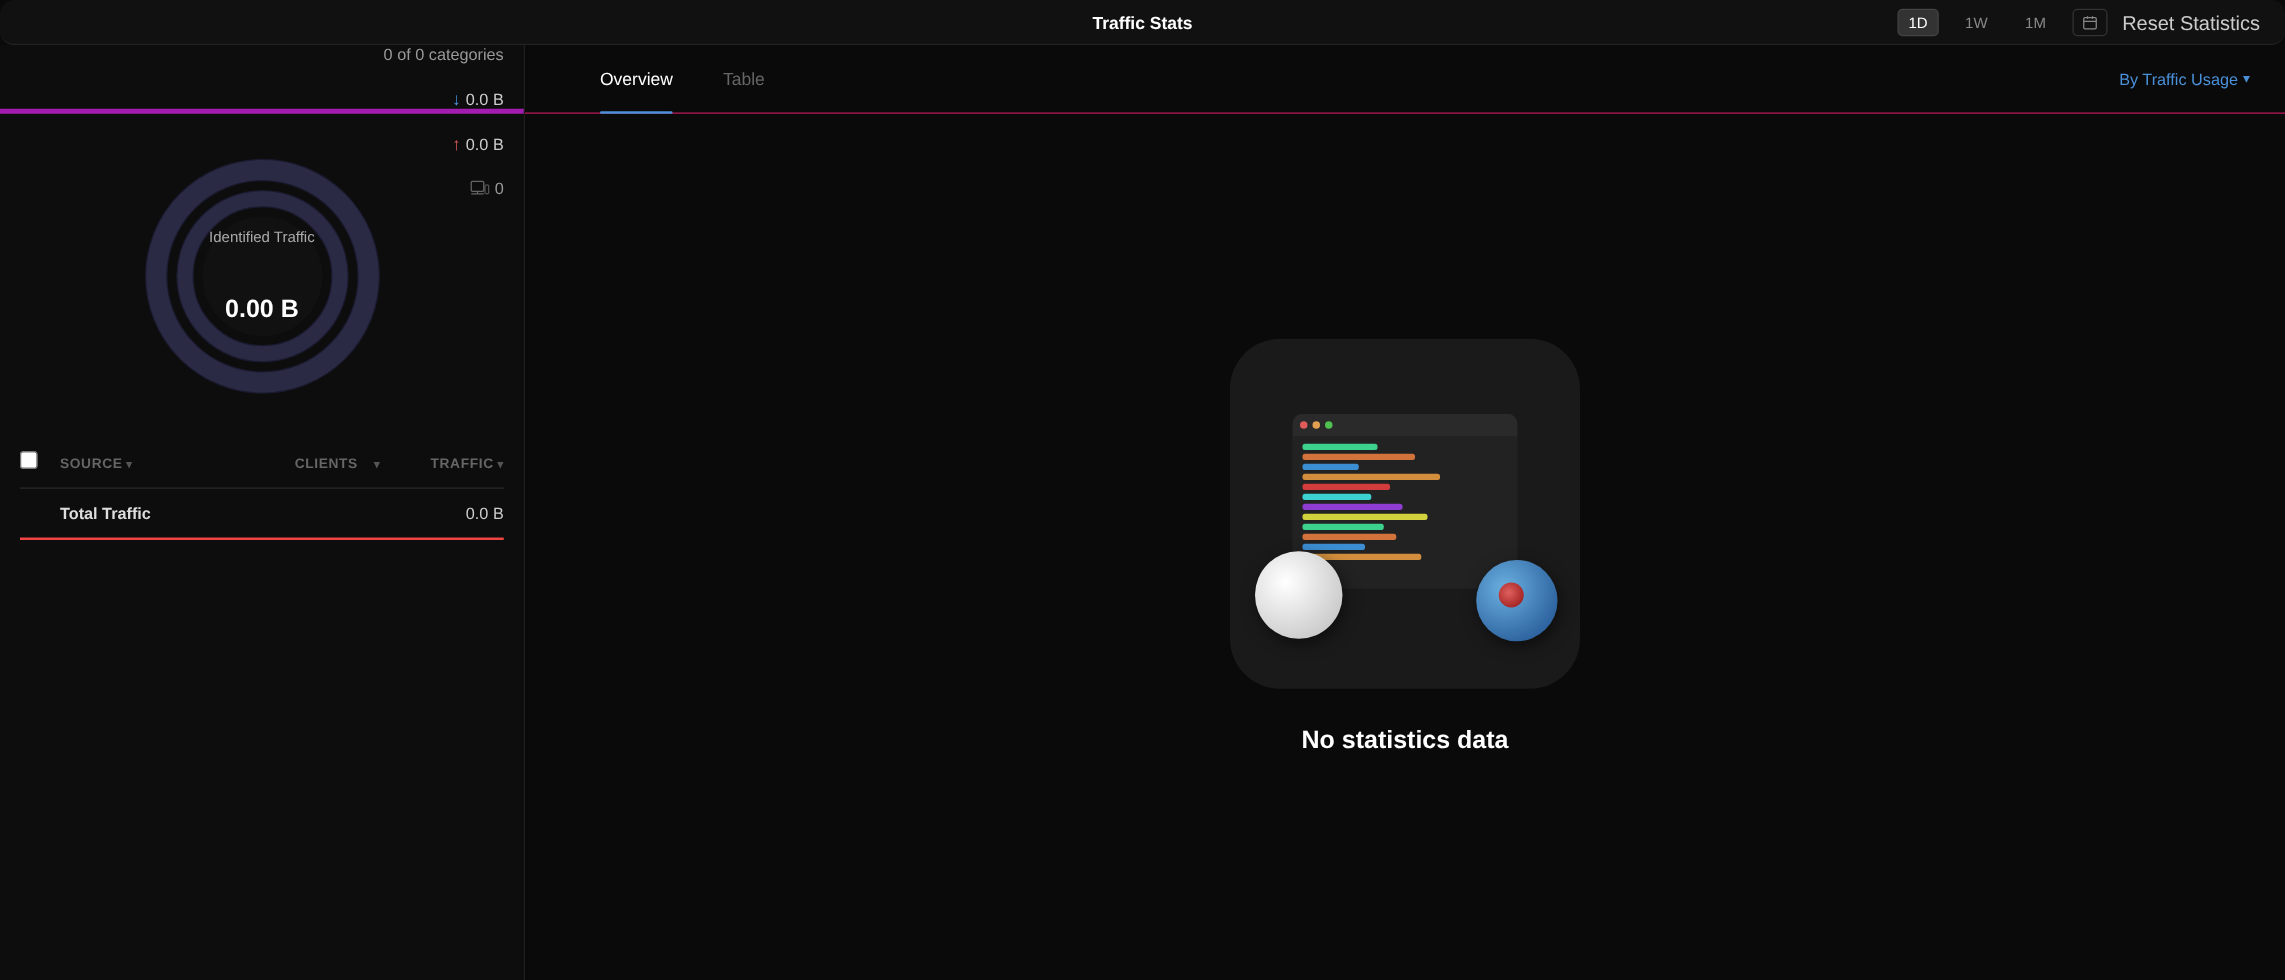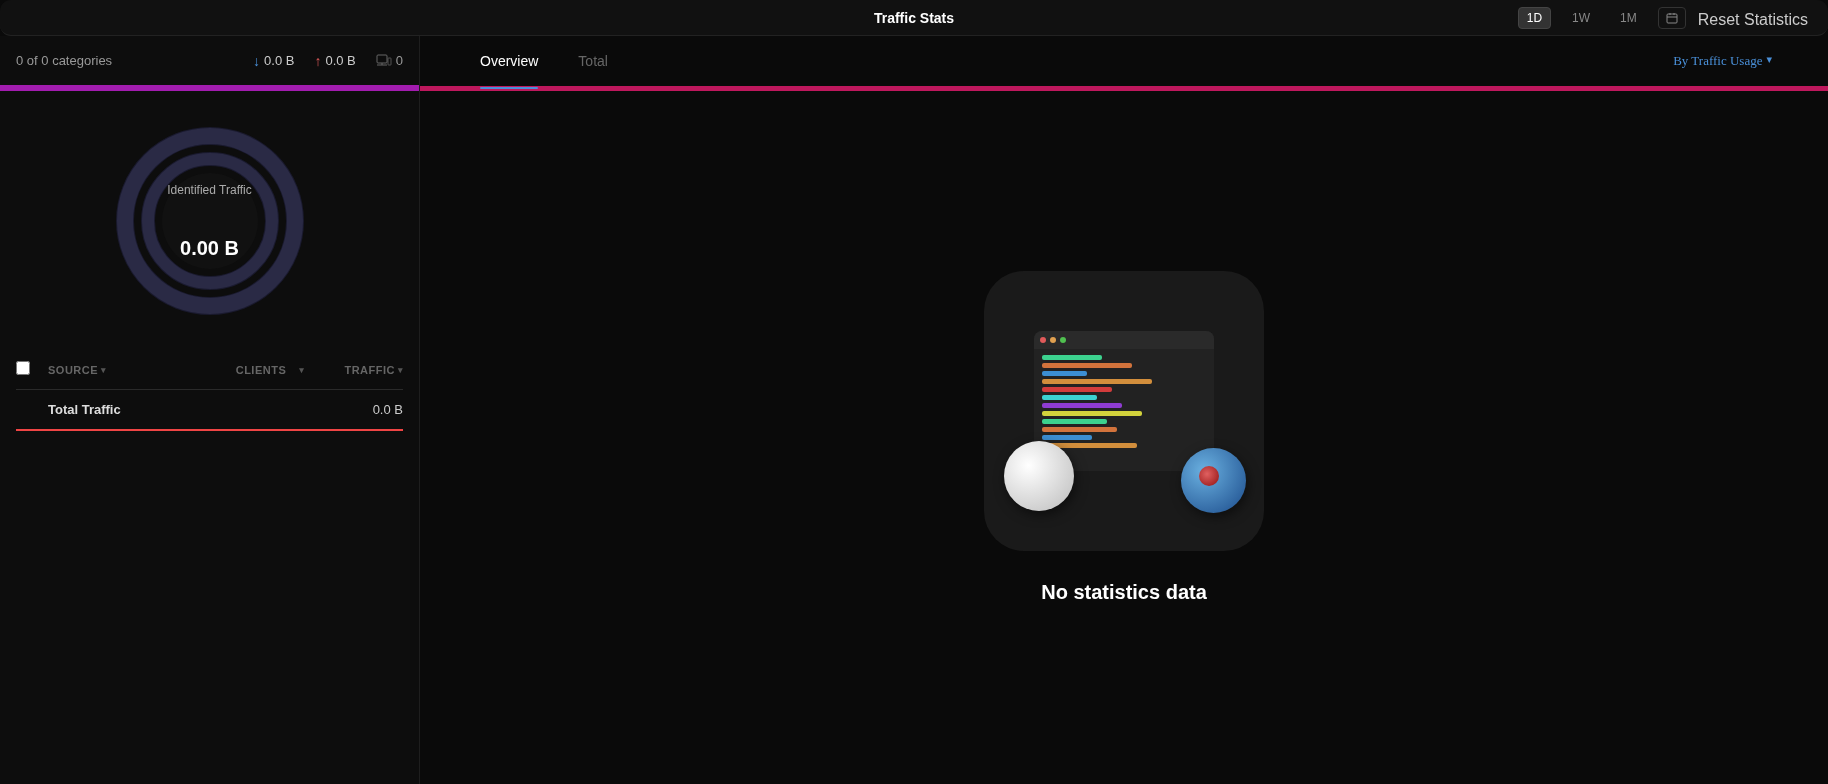--- a/index.html
+++ b/index.html
@@ -85,25 +85,26 @@
       background: #0d0d0d;
       border-right: 1px solid #1e1e1e;
       flex-shrink: 0;
       display: flex;
       flex-direction: column;
     }
 
     
     .stats-bar {
       display: flex;
-      align-items: center;
+      align-items: flex-end;
       padding: 0 16px;
       height: 55px;
-      border-bottom: 6px solid #a21caf;
+      border-bottom: 4px solid #a21caf;
       gap: 20px;
+      flex-direction: column;
     }
     .categories-text {
       font-size: 13px;
       color: #999;
       flex: 1;
     }
     .stat-item {
       display: flex;
       align-items: center;
       gap: 4px;
@@ -222,21 +223,21 @@
       display: flex;
       flex-direction: column;
     }
 
     
     .tabs-bar {
       display: flex;
       align-items: center;
       height: 55px;
       padding: 0 40px;
-      border-bottom: 5px solid #be185d;
+      border-bottom: 1px solid #be185d;
       position: relative;
     }
     .tab-item {
       font-size: 14px;
       color: #666;
       padding: 0 20px;
       height: 55px;
       display: flex;
       align-items: center;
       cursor: pointer;
@@ -250,25 +251,24 @@
       position: absolute;
       bottom: 0;
       left: 20px;
       right: 20px;
       height: 2px;
       background: #4a90d9;
       border-radius: 1px;
     }
     .sort-control {
       position: absolute;
-      right: 56px;
+      right: 28px;
       display: flex;
       gap: 4px;
       cursor: pointer;
-      font-family: Liberation Serif, serif;
     }
     .sort-label {
       font-size: 13px;
       color: #4a90d9;
     }
     .sort-chevron {
       font-size: 11px;
       color: #4a90d9;
     }
 
@@ -480,21 +480,21 @@
     </div>
   </div>
 
   <div class="right-panel">
 
     <div class="tabs-bar">
       <div class="tab-item active">
         <span>Overview</span>
       </div>
       <div class="tab-item">
-        <span>Total</span>
+        <span>Table</span>
       </div>
       <div class="sort-control">
         <span class="sort-label">By Traffic Usage</span>
         <span class="sort-chevron">▾</span>
       </div>
     </div>
 
     <div class="content-area">
 
       <div class="no-data-illustration">

